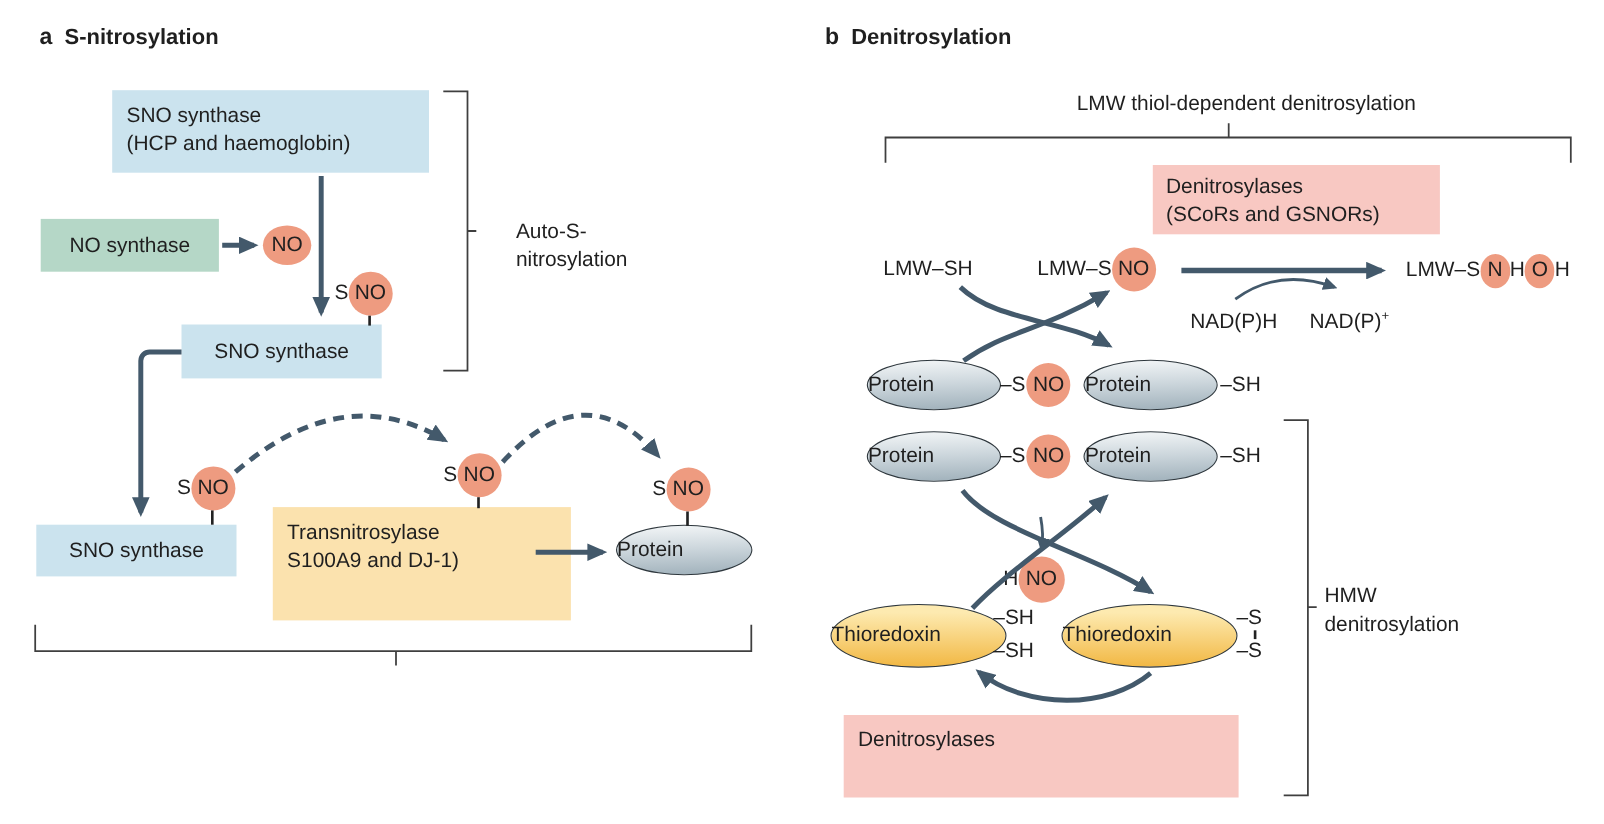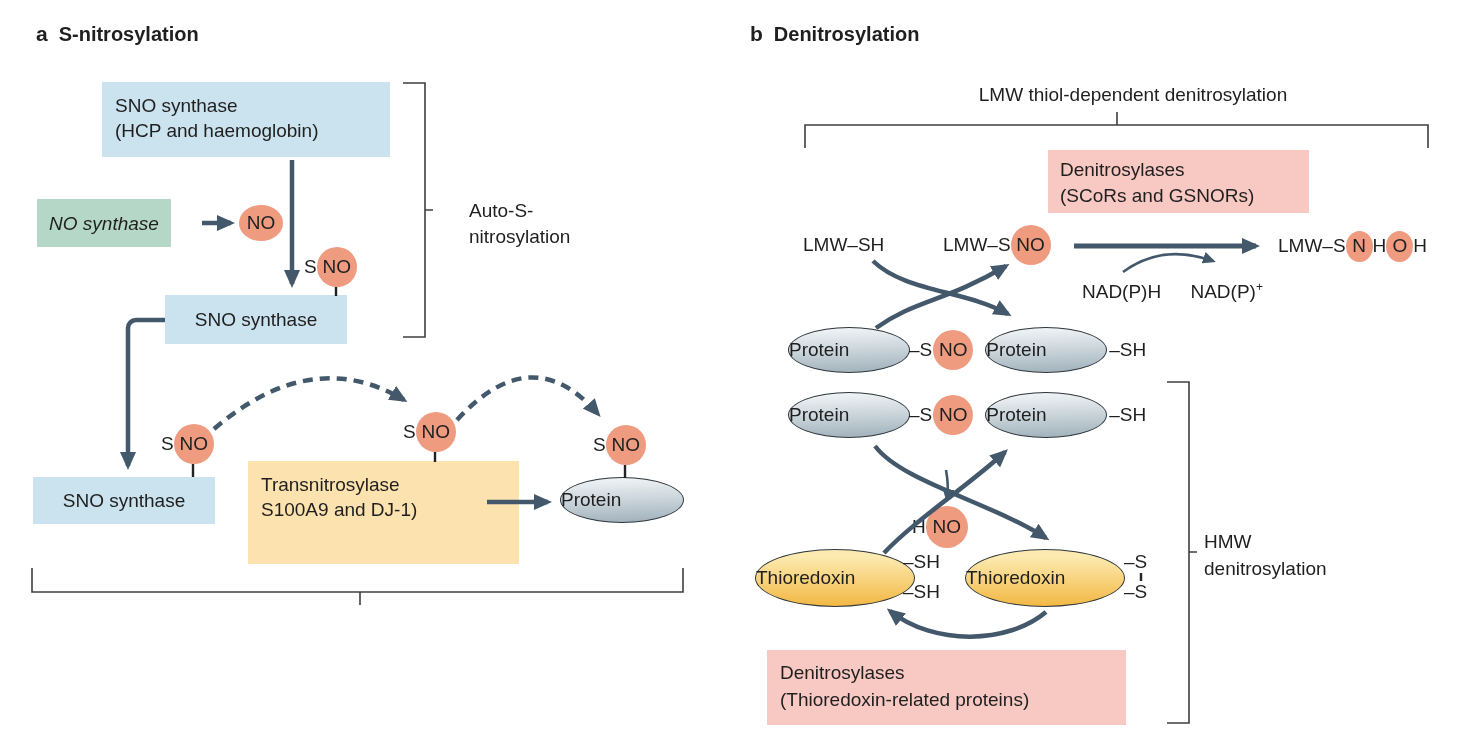--- a/index.html
+++ b/index.html
@@ -94,21 +94,21 @@
   <div class="abs panel-title" style="left:36px;top:22px;">
     <span class="letter">a</span>
     <span class="ttl">S-nitrosylation</span>
   </div>
 
   <div class="abs box blue pad" style="left:102px;top:82px;width:288px;height:75px;">
     <div>SNO synthase</div>
     <div>(HCP and haemoglobin)</div>
   </div>
 
-  <div class="abs box greenbox center" style="left:37px;top:199px;width:134px;height:48px;font-style:italic;">
+  <div class="abs box greenbox center" style="left:37px;top:199px;width:162px;height:48px;">
     <span>NO synthase</span>
   </div>
 
   <div class="abs no-ellipse" style="left:239px;top:205px;">
     <span>NO</span>
   </div>
 
   <div class="abs chip" style="left:304px;top:247px;">
     <span>S</span>
     <span class="no-circle">
@@ -244,21 +244,20 @@
   <div class="abs" style="left:903px;top:581px;"><span>–SH</span></div>
 
   <div class="abs ell trx-ell" style="left:965px;top:549px;width:160px;height:58px;">
     <span>Thioredoxin</span>
   </div>
   <div class="abs" style="left:1124px;top:551px;"><span>–S</span></div>
   <div class="abs" style="left:1124px;top:581px;"><span>–S</span></div>
 
   <div class="abs box pinkbox" style="left:767px;top:650px;width:359px;height:75px;padding:9px 13px;line-height:27px;box-sizing:border-box;">
     <div>Denitrosylases</div>
-    <div>(Thioredoxin-related proteins)</div>
   </div>
 
   <div class="abs" style="left:1204px;top:528px;line-height:27px;">
     <div>HMW</div>
     <div>denitrosylation</div>
   </div>
 
 </div>
 
 </body></html>

